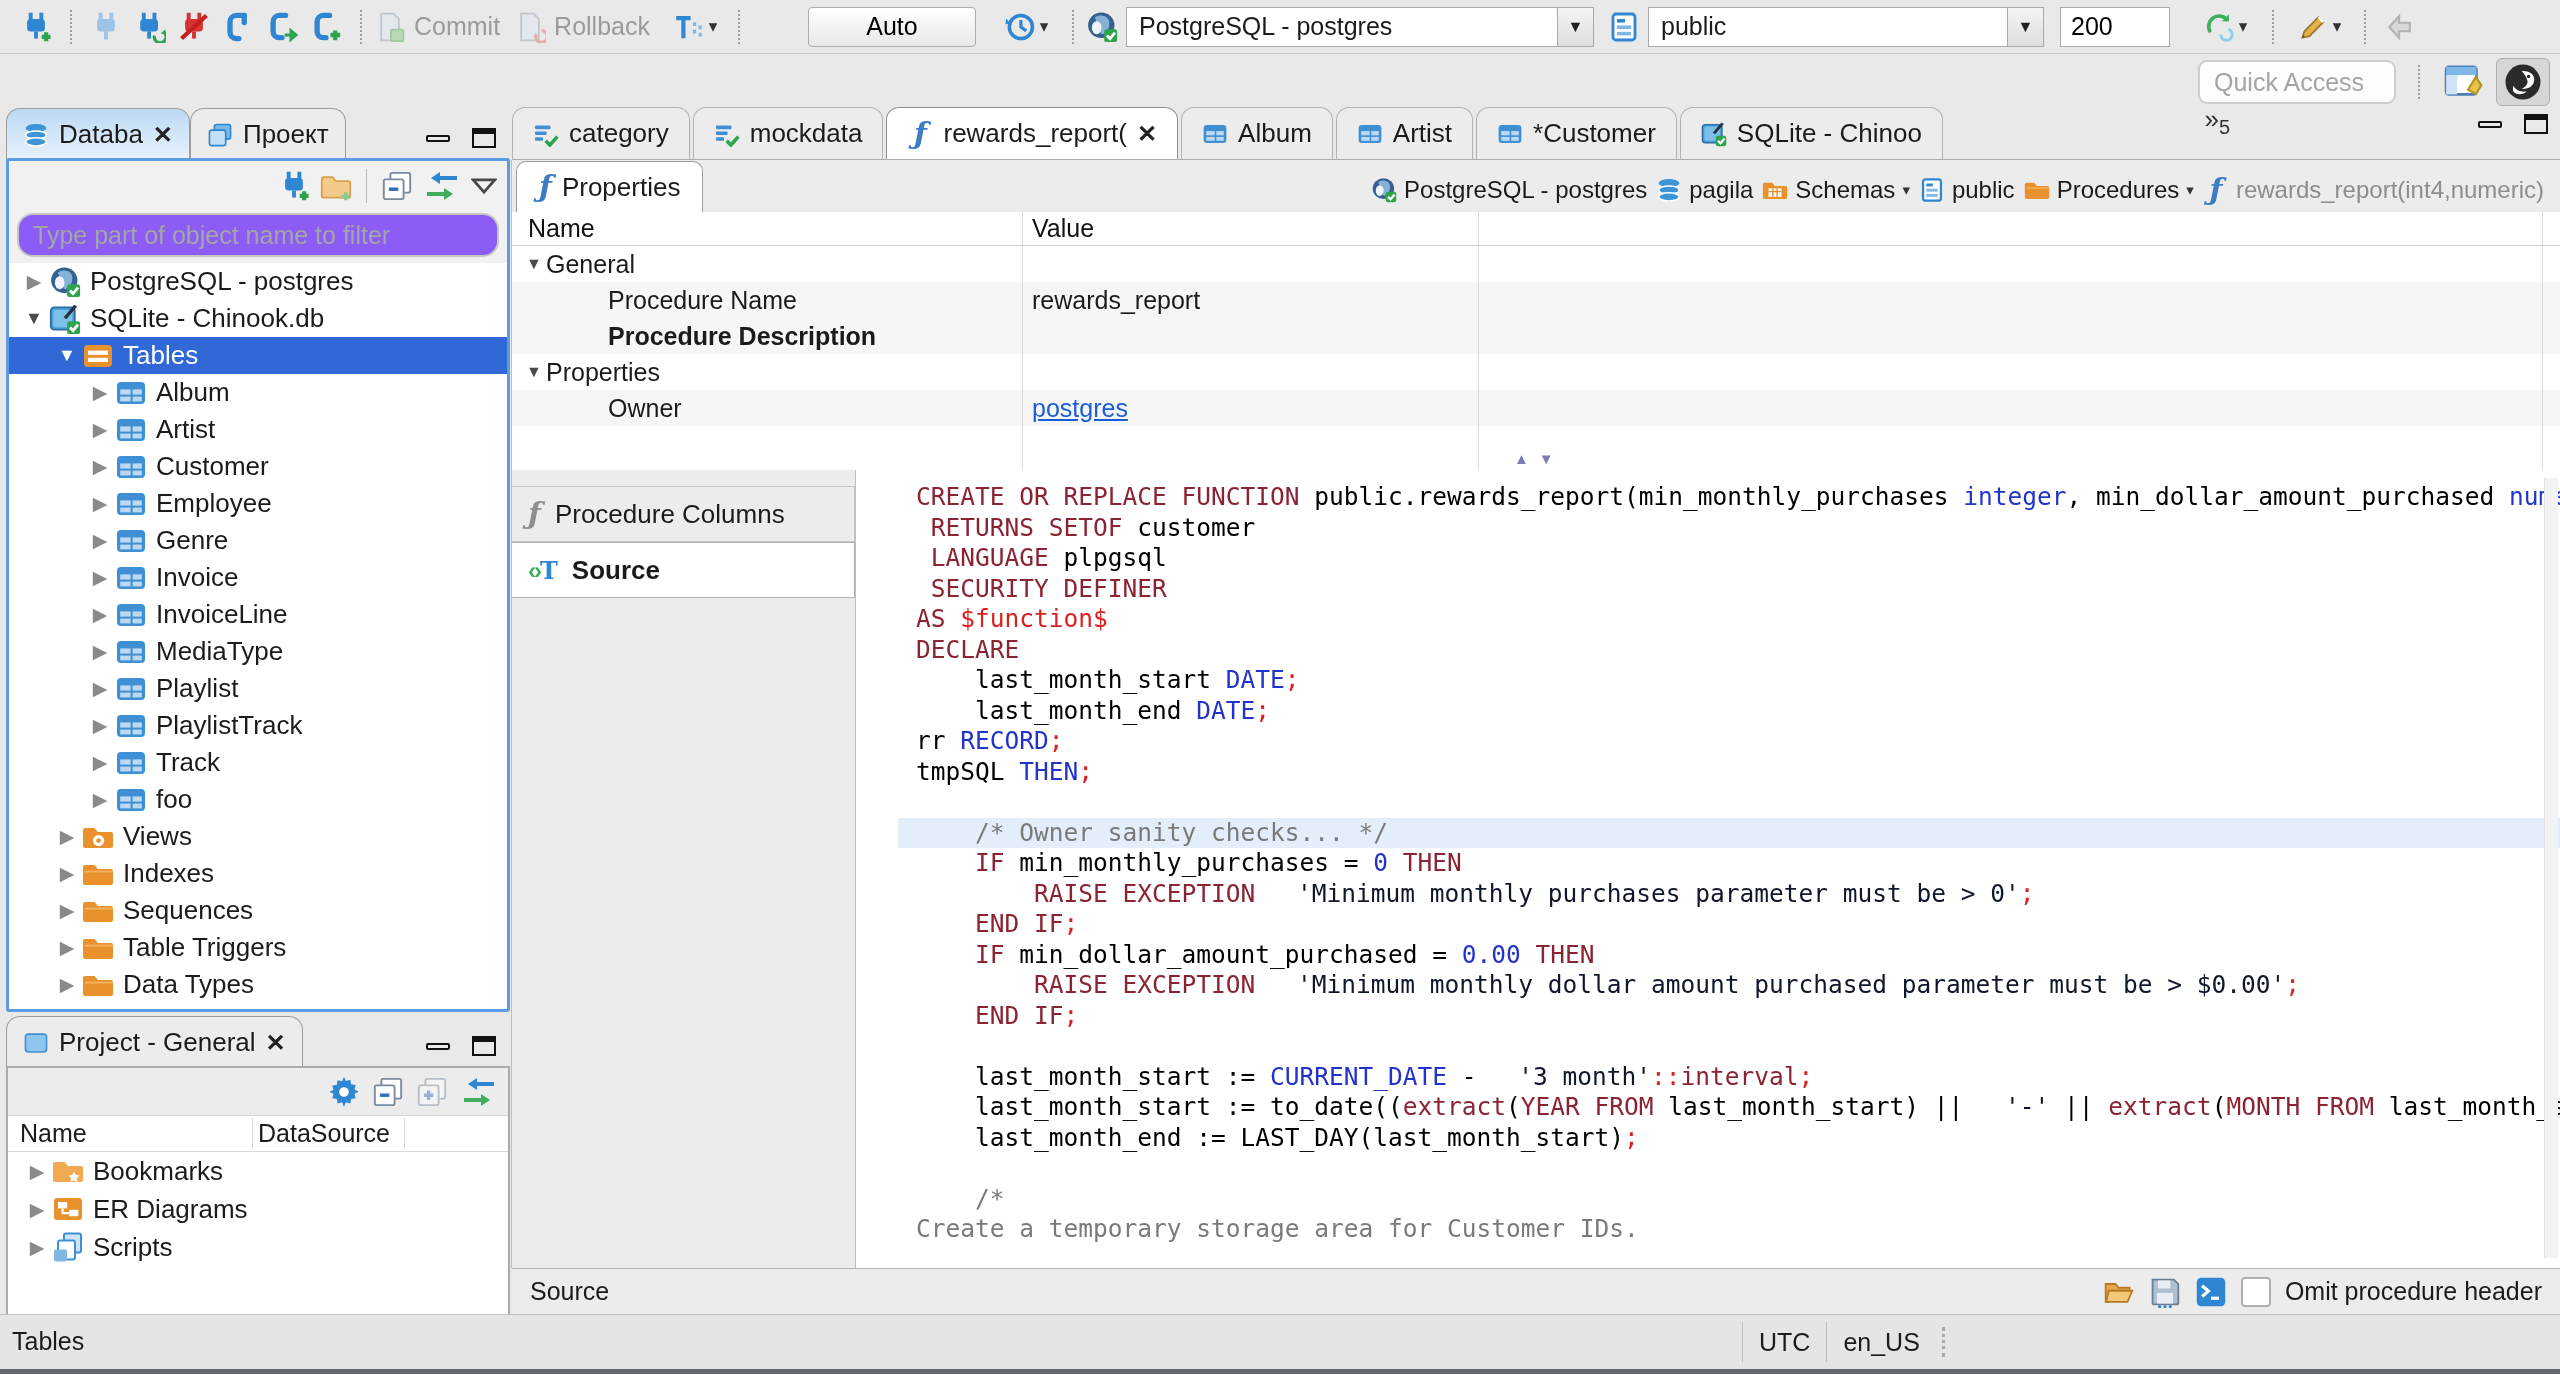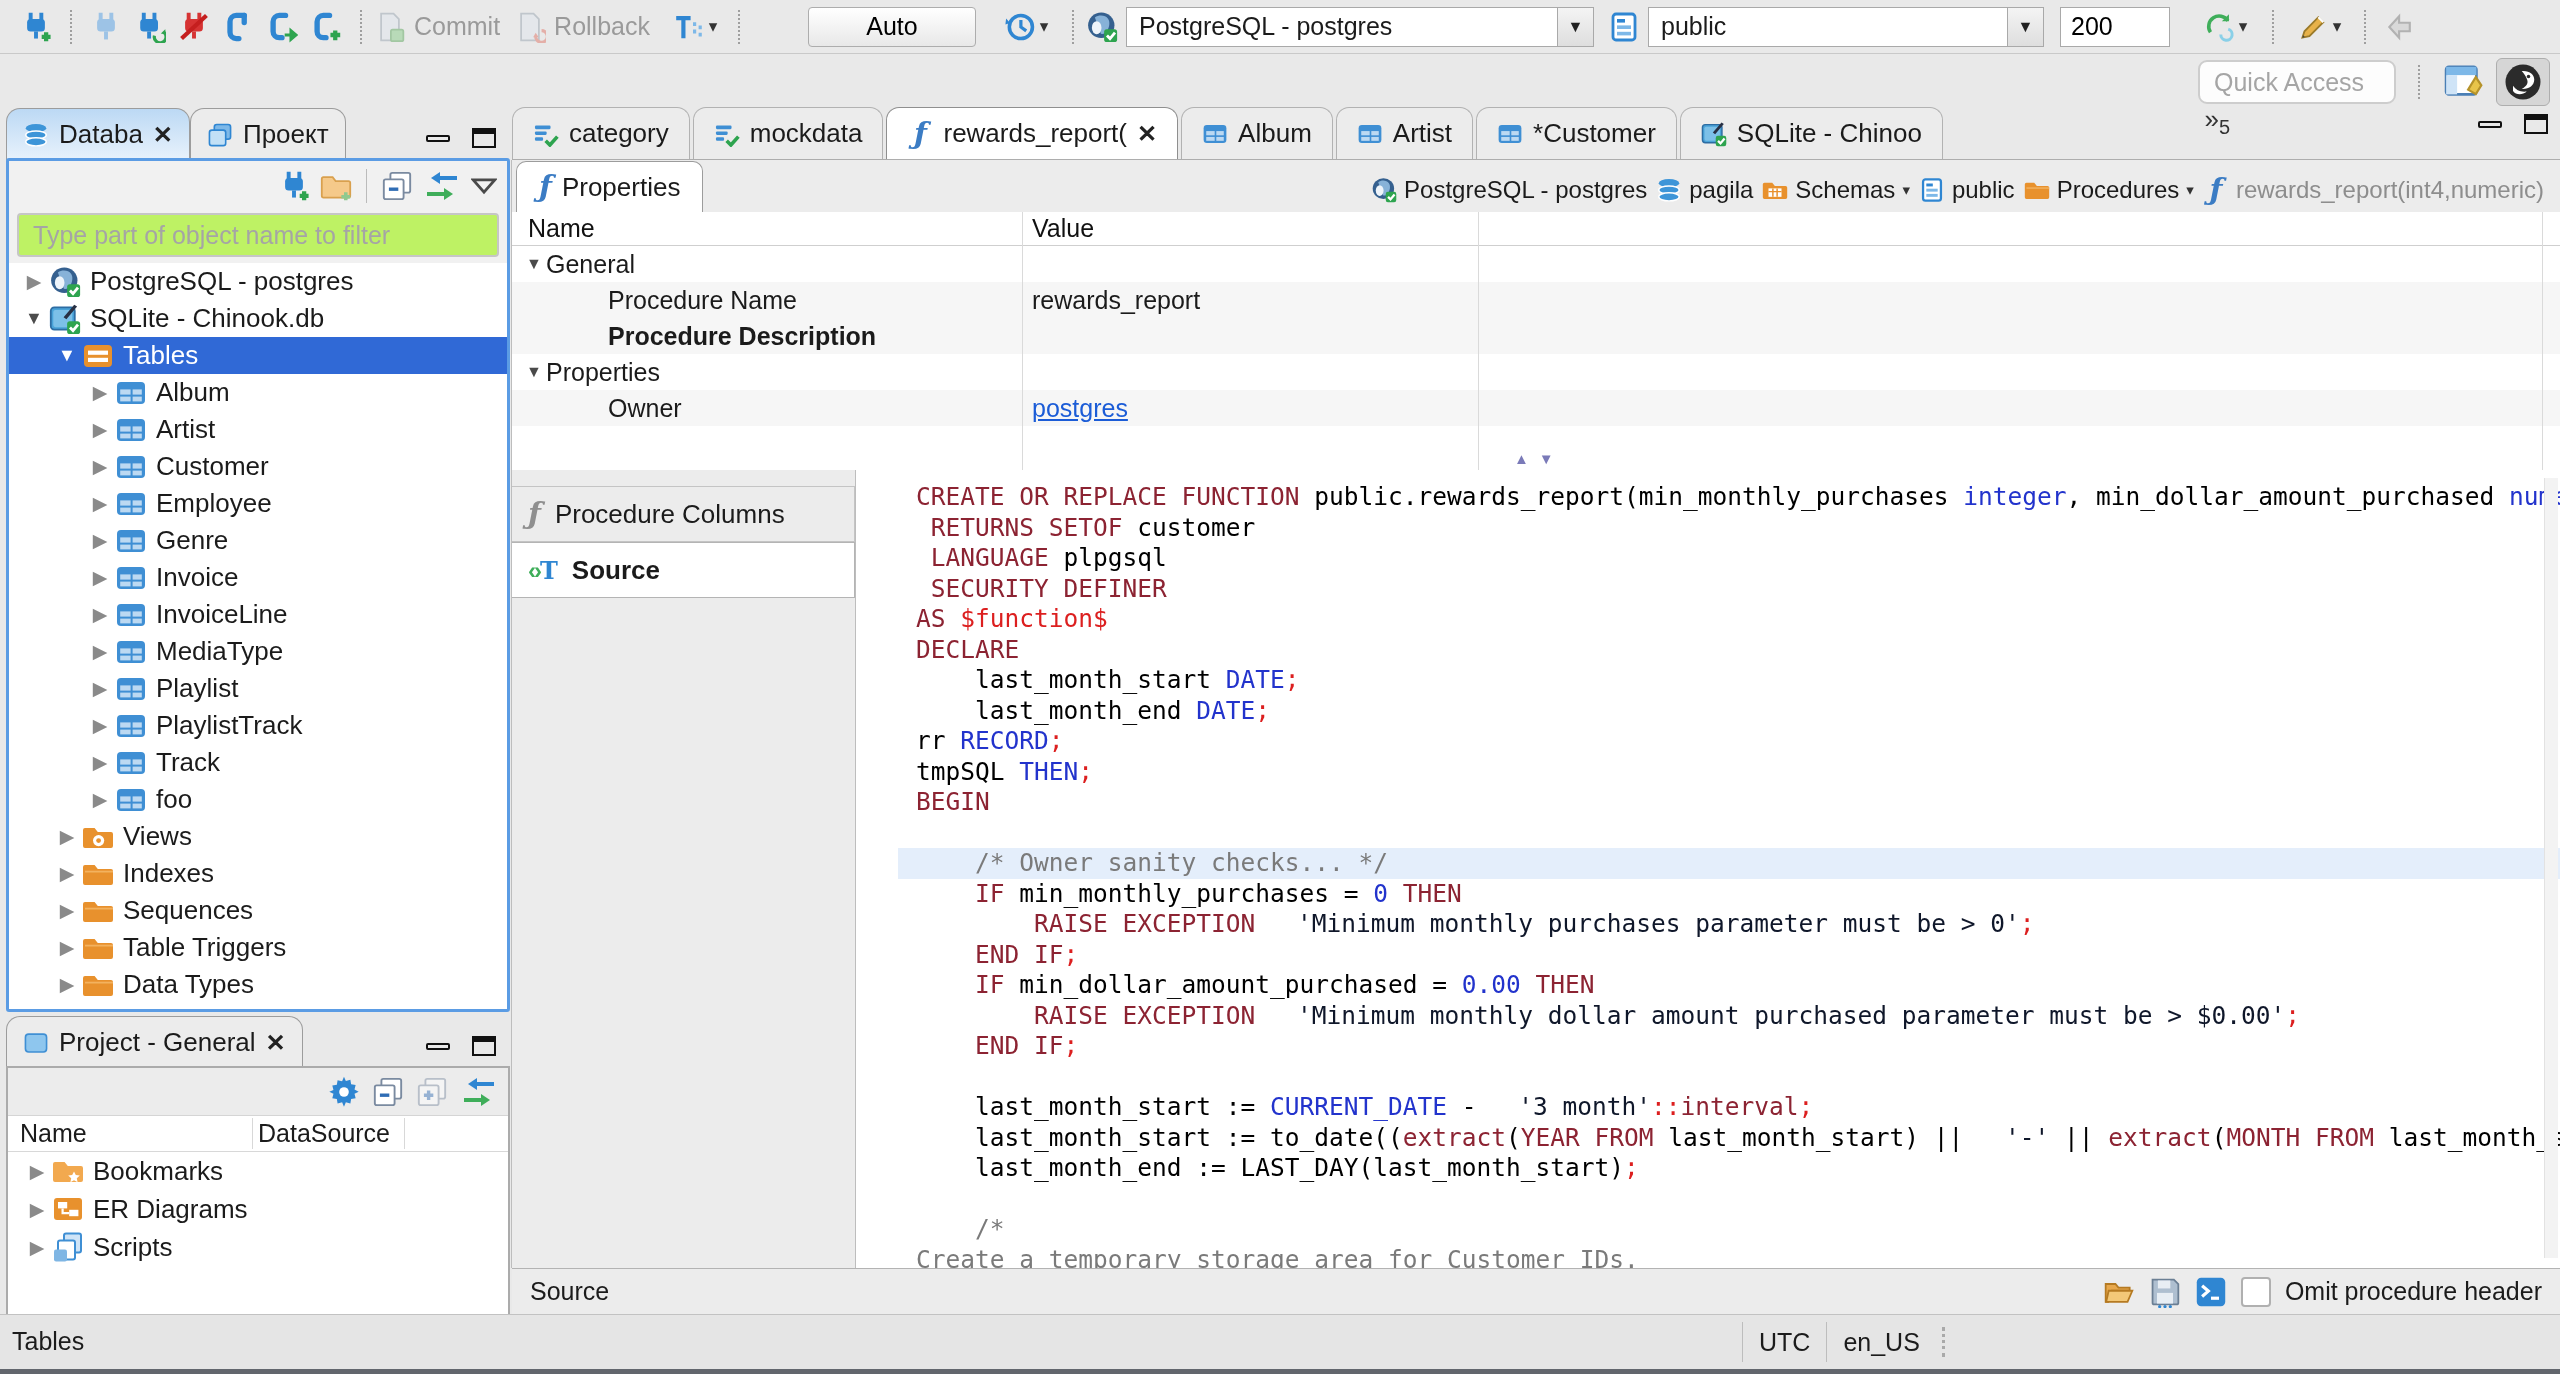--- a/index.html
+++ b/index.html
@@ -40,21 +40,21 @@
   .vtab { height:52px; display:flex; align-items:center; gap:10px; padding:0 16px; border:1px solid #9c9c9c; border-bottom:none; border-radius:14px 14px 0 0; font-size:26px; }
   .vtab.active { background:linear-gradient(#bcd9f4,#e8f2fc);justify-content:center; }
   .vtab.plain { background:#ececec; }
   .closex { font-size:24px; color:#222; font-weight:bold; }
   #left-tabs .minmax { margin-left:auto; margin-right:14px; margin-bottom:12px; }
 
   
   #nav-panel { left:6px; top:158px; width:504px; height:854px; border:3px solid #5b9ce4; border-radius:3px; background:#f1f1f1; overflow:hidden; }
   #nav-toolbar { height:50px; display:flex; align-items:center; justify-content:flex-end; gap:10px; padding-right:10px; }
   #nav-toolbar .vline { border-left:1px solid #bbb; height:34px; margin:0 4px; }
-  #nav-filter { display:block; width:482px; margin:2px 8px 6px 8px; height:44px; border:2px solid #c6c6c6; border-radius:4px; background:#bef264; padding:0 14px; font:25px "Liberation Sans",sans-serif; color:#222; }
+  #nav-filter { display:block; width:482px; margin:2px 8px 6px 8px; height:44px; border:2px solid #c6c6c6; border-radius:16px; background:#8b5cf6; padding:0 14px; font:25px "Liberation Sans",sans-serif; color:#222; }
   #nav-filter::placeholder, #qa-input::placeholder { color:#a5a5a5; }
   #tree { background:#fff; height:100%; }
   .trow { height:37px; display:flex; align-items:center; font-size:26px; }
   .trow .arrow { width:30px; text-align:center; font-size:19px; color:#8a8a8a; flex:none; }
   .trow .arrow.down { color:#4c4c4c; font-size:18px; }
   .trow .tlabel { margin-left:9px; white-space:nowrap; }
   .trow.sel { background:#3069d6; color:#fff; }
   .trow.sel .arrow { color:#fff; }
 
   
@@ -951,21 +951,20 @@
       <div class="cline"><span class="tk-k">CREATE OR REPLACE FUNCTION</span><span class="tk-p"> public.rewards_report(min_monthly_purchases </span><span class="tk-t">integer</span><span class="tk-p">, min_dollar_amount_purchased </span><span class="tk-t">numeric</span></div>
       <div class="cline"><span class="tk-p"> </span><span class="tk-k">RETURNS SETOF</span><span class="tk-p"> customer</span></div>
       <div class="cline"><span class="tk-p"> </span><span class="tk-k">LANGUAGE</span><span class="tk-p"> plpgsql</span></div>
       <div class="cline"><span class="tk-p"> </span><span class="tk-k">SECURITY DEFINER</span></div>
       <div class="cline"><span class="tk-k">AS</span><span class="tk-r"> $function$</span></div>
       <div class="cline"><span class="tk-k">DECLARE</span></div>
       <div class="cline"><span class="tk-p">    last_month_start </span><span class="tk-t">DATE</span><span class="tk-r">;</span></div>
       <div class="cline"><span class="tk-p">    last_month_end </span><span class="tk-t">DATE</span><span class="tk-r">;</span></div>
       <div class="cline"><span class="tk-p">rr </span><span class="tk-t">RECORD</span><span class="tk-r">;</span></div>
       <div class="cline"><span class="tk-p">tmpSQL </span><span class="tk-t">THEN</span><span class="tk-r">;</span></div>
-      <div class="cline"><span class="tk-k">BEGIN</span></div>
       <div class="cline">&nbsp;</div>
       <div class="cline hl"><span class="tk-c">    /* Owner sanity checks... */</span></div>
       <div class="cline"><span class="tk-p">    </span><span class="tk-k">IF</span><span class="tk-p"> min_monthly_purchases = </span><span class="tk-t">0</span><span class="tk-p"> </span><span class="tk-k">THEN</span></div>
       <div class="cline"><span class="tk-p">        </span><span class="tk-k">RAISE EXCEPTION</span><span class="tk-p"> </span><span class="tk-s">'Minimum monthly purchases parameter must be &gt; 0'</span><span class="tk-r">;</span></div>
       <div class="cline"><span class="tk-p">    </span><span class="tk-k">END IF</span><span class="tk-r">;</span></div>
       <div class="cline"><span class="tk-p">    </span><span class="tk-k">IF</span><span class="tk-p"> min_dollar_amount_purchased = </span><span class="tk-t">0.00</span><span class="tk-p"> </span><span class="tk-k">THEN</span></div>
       <div class="cline"><span class="tk-p">        </span><span class="tk-k">RAISE EXCEPTION</span><span class="tk-p"> </span><span class="tk-s">'Minimum monthly dollar amount purchased parameter must be &gt; $0.00'</span><span class="tk-r">;</span></div>
       <div class="cline"><span class="tk-p">    </span><span class="tk-k">END IF</span><span class="tk-r">;</span></div>
       <div class="cline">&nbsp;</div>
       <div class="cline"><span class="tk-p">    last_month_start := </span><span class="tk-t">CURRENT_DATE</span><span class="tk-p"> - </span><span class="tk-s">'3 month'</span><span class="tk-r">::</span><span class="tk-k">interval</span><span class="tk-r">;</span></div>

